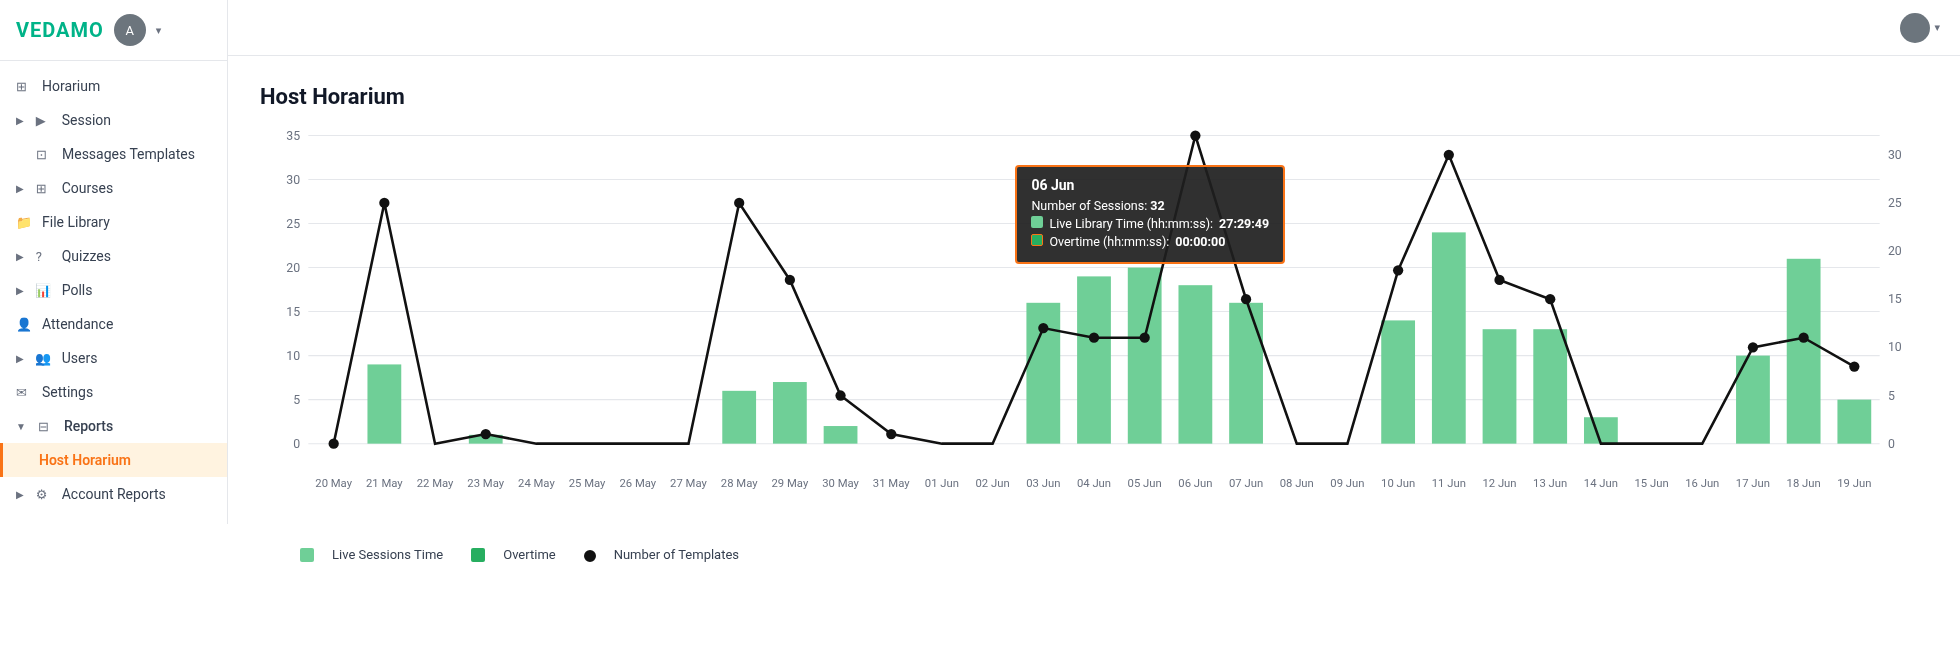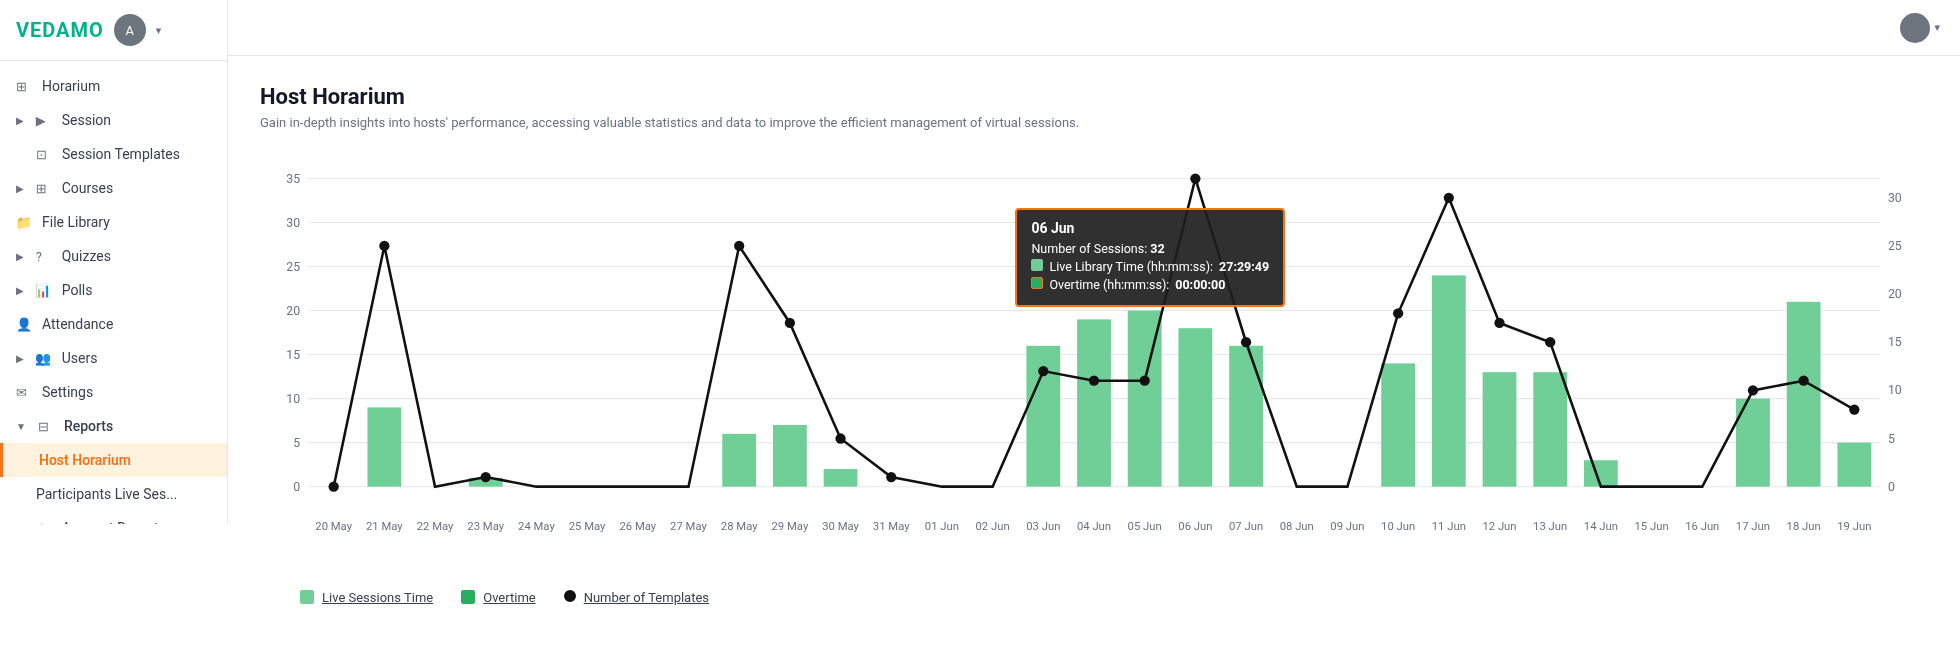--- a/index.html
+++ b/index.html
@@ -110,23 +110,22 @@
       display: flex;
       align-items: center;
       gap: 28px;
       margin-top: 12px;
       padding-left: 40px;
       font-size: 13px;
       color: #374151;
     }
     .legend-item {
       display: flex;
-      align-items: flex-start;
-      gap: 8px;
-      text-decoration: underline;
+      align-items: flex-end;
+      gap: 18px;
     }
     .legend-box {
       width: 14px; height: 14px;
       border-radius: 2px;
     }
     .legend-dot {
       width: 12px; height: 12px;
       border-radius: 50%;
       background: #111;
       border: 2px solid #111;
@@ -165,21 +164,21 @@
         <span class="nav-icon">⊞</span>
         <span>Horarium</span>
       </div>
       <div class="nav-item">
         <span class="nav-arrow">▶</span>
         <span class="nav-icon">▶</span>
         <span>Session</span>
       </div>
       <div class="nav-item sub">
         <span class="nav-icon">⊡</span>
-        <span>Session Templates</span>
+        <span>Messages Templates</span>
       </div>
       <div class="nav-item">
         <span class="nav-arrow">▶</span>
         <span class="nav-icon">⊞</span>
         <span>Courses</span>
       </div>
       <div class="nav-item">
         <span class="nav-icon">📁</span>
         <span>File Library</span>
       </div>
@@ -206,40 +205,36 @@
         <span class="nav-icon">✉</span>
         <span>Settings</span>
       </div>
       <div class="nav-item section-header">
         <span class="nav-arrow">▼</span>
         <span class="nav-icon">⊟</span>
         <span>Reports</span>
       </div>
       <div class="nav-item sub active">
         <span>Host Horarium</span>
-      </div>
-      <div class="nav-item sub">
-        <span>Participants Live Ses...</span>
       </div>
       <div class="nav-item">
         <span class="nav-arrow">▶</span>
         <span class="nav-icon">⚙</span>
         <span>Account Reports</span>
       </div>
     </nav>
 </div>
 
 <div class="main">
   <div class="topbar-right">
     <div class="global-avatar"></div>
     <span style="font-size:11px;color:#6b7280;margin-left:4px;">▾</span>
   </div>
   <div class="main-inner">
     <div class="page-title">Host Horarium</div>
-    <div class="page-desc">Gain in-depth insights into hosts' performance, accessing valuable statistics and data to improve the efficient management of virtual sessions.</div>
 
     <div class="chart-container">
       <svg id="main-chart" class="chart-svg-wrap" viewBox="0 0 1620 370" preserveAspectRatio="xMidYMid meet">
 
         <g id="y-axis-left">
             <text x="37" y="324" text-anchor="end" font-size="12" fill="#6b7280">0</text>
             <text x="37" y="281.14285714285717" text-anchor="end" font-size="12" fill="#6b7280">5</text>
             <text x="37" y="238.28571428571428" text-anchor="end" font-size="12" fill="#6b7280">10</text>
             <text x="37" y="195.42857142857144" text-anchor="end" font-size="12" fill="#6b7280">15</text>
             <text x="37" y="152.57142857142858" text-anchor="end" font-size="12" fill="#6b7280">20</text>

